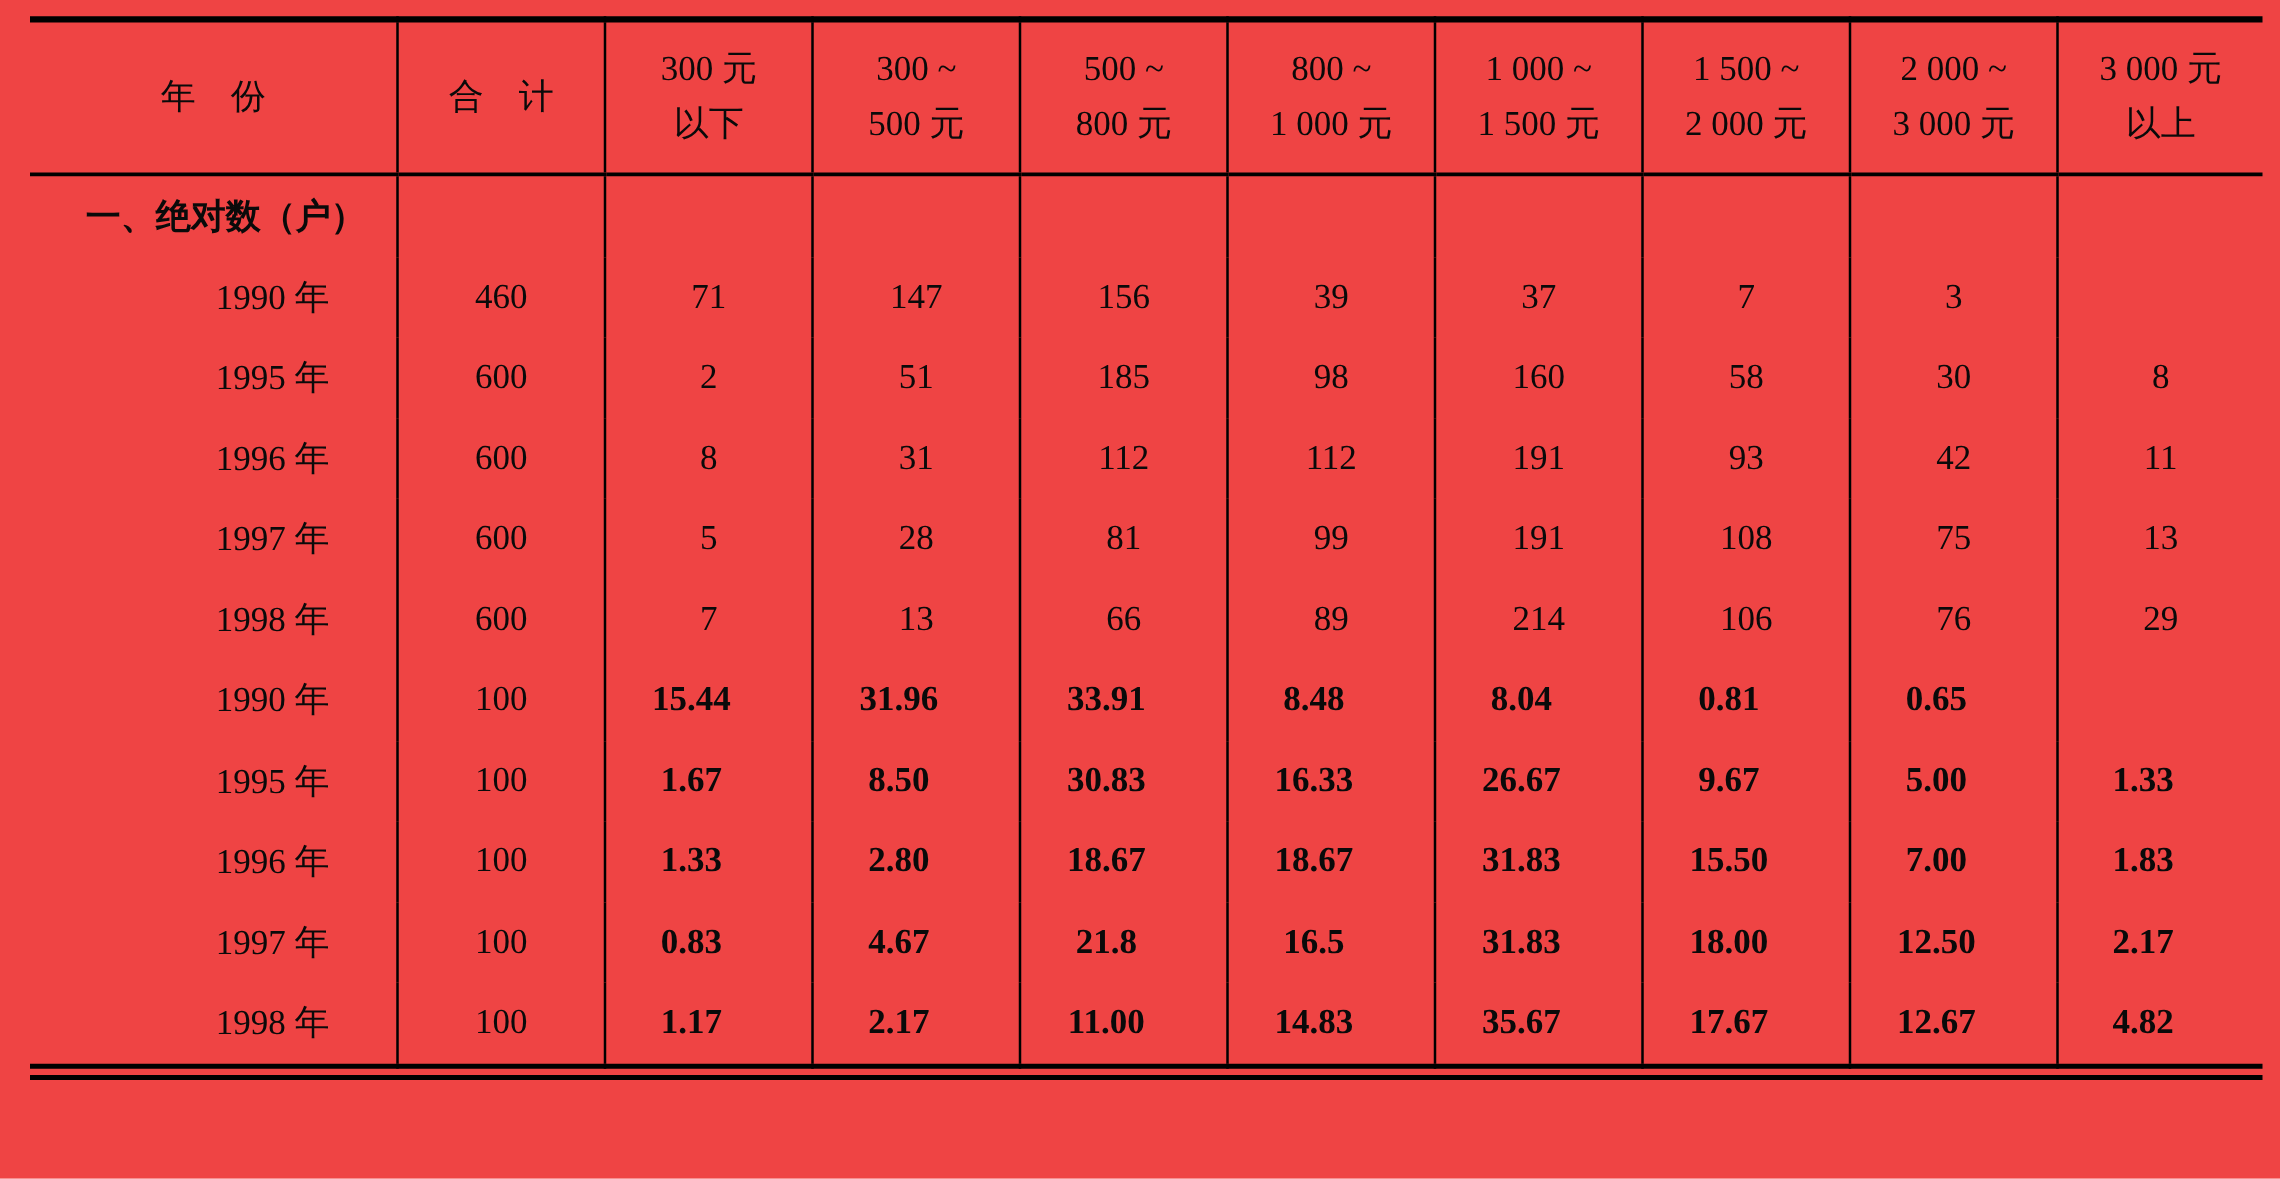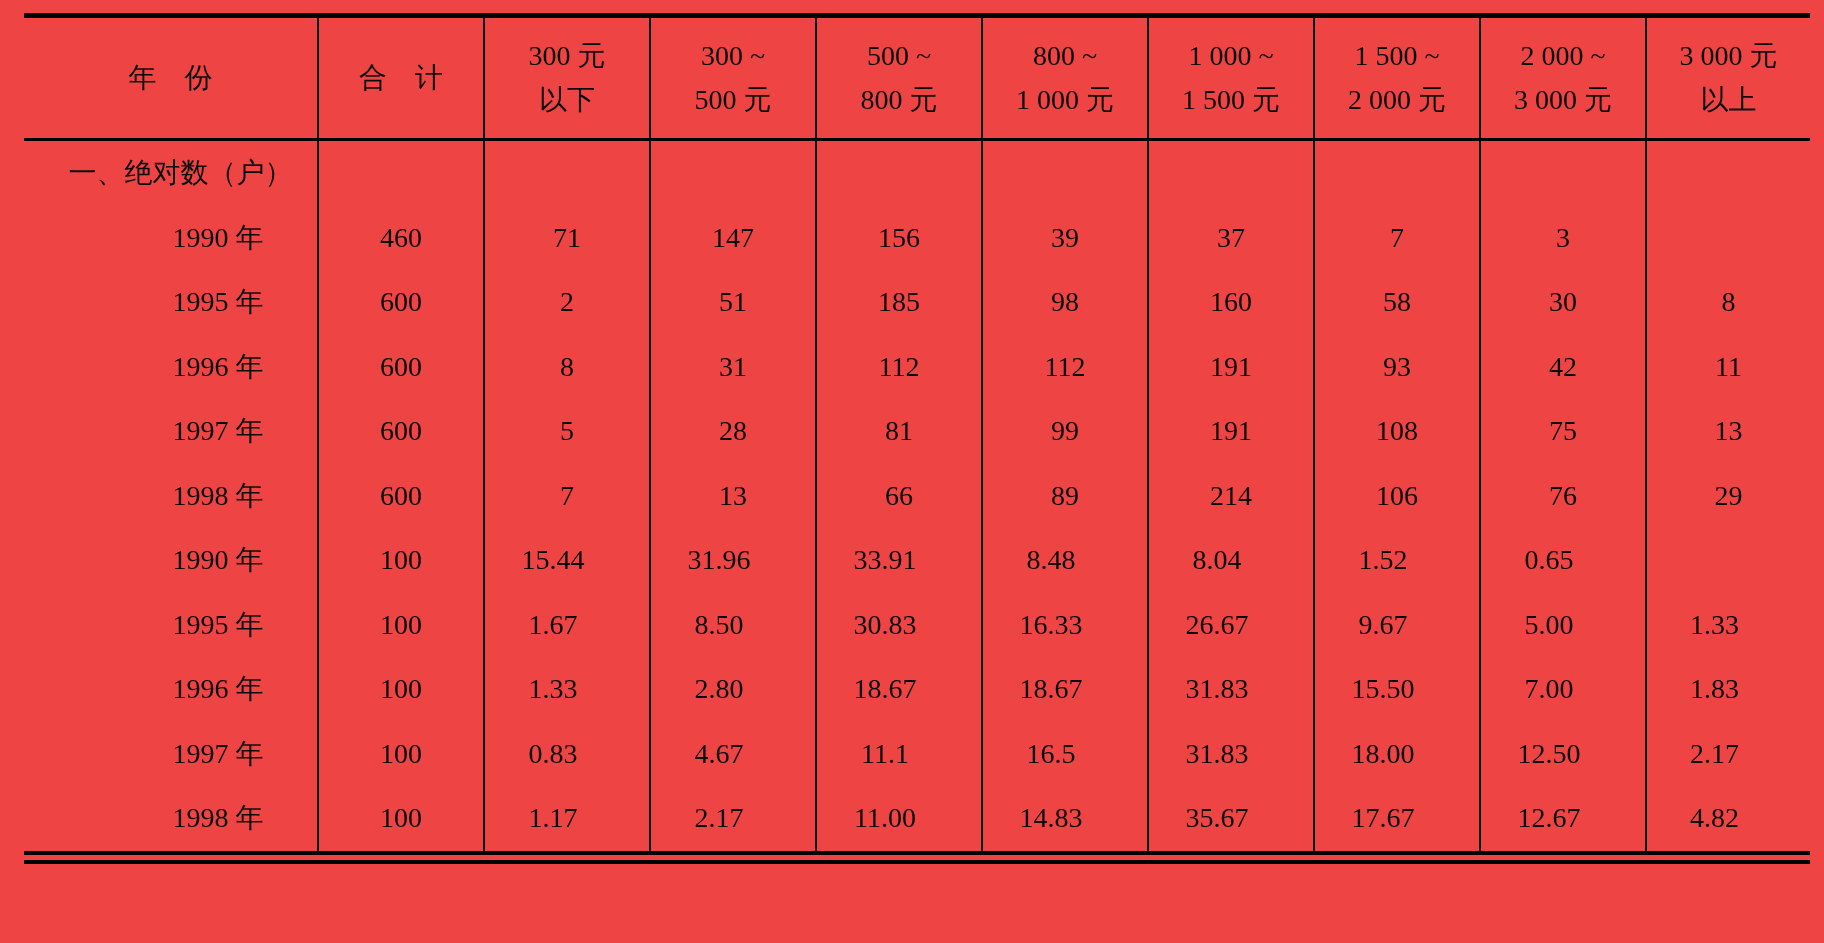--- a/index.html
+++ b/index.html
@@ -45,31 +45,32 @@
   }
   .tbl tbody td {
     height: 64.5px;
     font-size: 28px;
     vertical-align: middle;
     text-align: center;
   }
   td.section-title {
     text-align: left;
     padding-left: 20px;
-    font-weight: normal;
+    font-weight: bold;
     font-size: 29px;
     font-family: "Liberation Sans", "DejaVu Sans", sans-serif;
   }
   td.year-cell {
     text-align: left;
     padding-left: 95px;
   }
   td.val-right {
     text-align: right;
     padding-right: 28px;
+    font-weight: bold;
   }
   td.val-center {
     text-align: center;
   }
 </style>
 </head>
 <body>
 
 <div class="page">
   <table class="tbl">
@@ -199,21 +200,21 @@
           <td class="val-center">29</td>
         </tr>
         <tr>
           <td class="year-cell">1990 年</td>
           <td class="val-center">100</td>
           <td class="val-right">15.44</td>
           <td class="val-right">31.96</td>
           <td class="val-right">33.91</td>
           <td class="val-right">8.48</td>
           <td class="val-right">8.04</td>
-          <td class="val-right">1.52</td>
+          <td class="val-right">0.81</td>
           <td class="val-right">0.65</td>
           <td class="val-center"></td>
         </tr>
         <tr>
           <td class="year-cell">1995 年</td>
           <td class="val-center">100</td>
           <td class="val-right">1.67</td>
           <td class="val-right">8.50</td>
           <td class="val-right">30.83</td>
           <td class="val-right">16.33</td>
@@ -232,21 +233,21 @@
           <td class="val-right">31.83</td>
           <td class="val-right">15.50</td>
           <td class="val-right">7.00</td>
           <td class="val-right">1.83</td>
         </tr>
         <tr>
           <td class="year-cell">1997 年</td>
           <td class="val-center">100</td>
           <td class="val-right">0.83</td>
           <td class="val-right">4.67</td>
-          <td class="val-right">11.1</td>
+          <td class="val-right">21.8</td>
           <td class="val-right">16.5</td>
           <td class="val-right">31.83</td>
           <td class="val-right">18.00</td>
           <td class="val-right">12.50</td>
           <td class="val-right">2.17</td>
         </tr>
         <tr>
           <td class="year-cell">1998 年</td>
           <td class="val-center">100</td>
           <td class="val-right">1.17</td>

